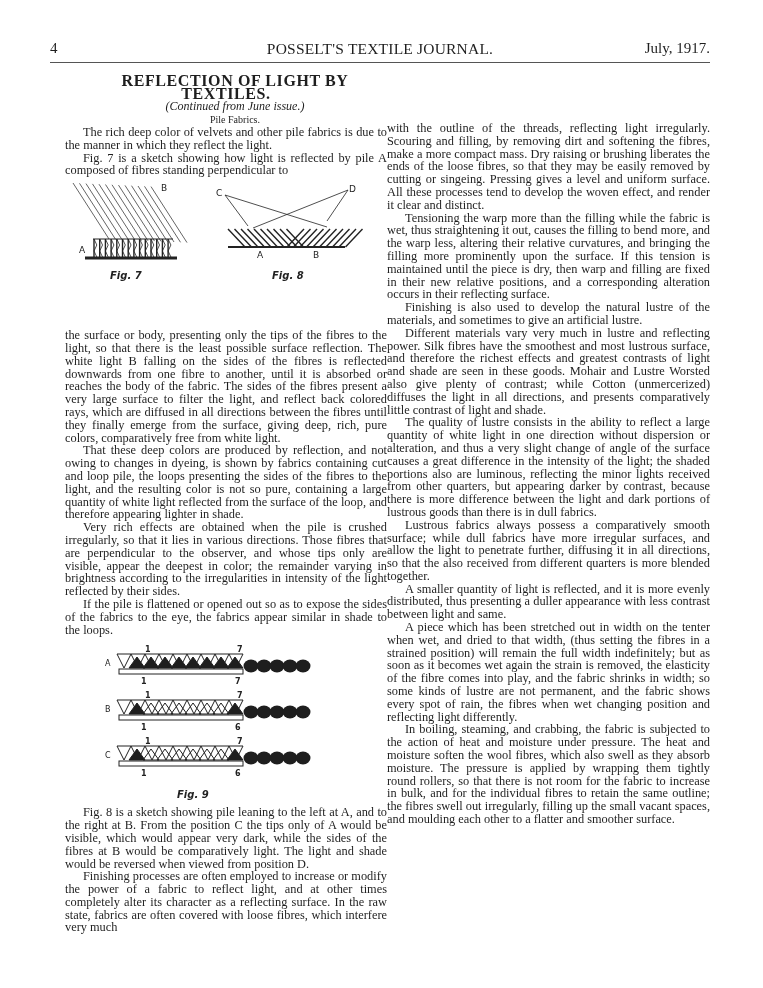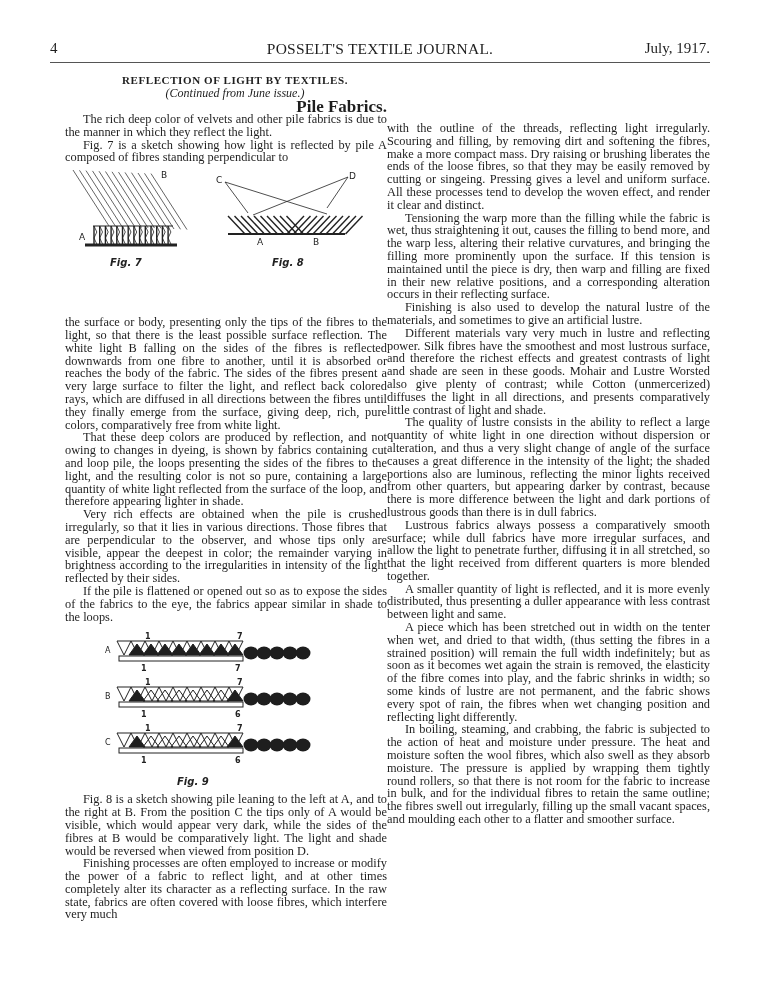--- a/index.html
+++ b/index.html
@@ -7,23 +7,23 @@
          font-family:"Liberation Serif","DejaVu Serif",serif; }
   .header { position:absolute; left:50px; top:40px; width:660px; height:22px; border-bottom:1px solid #555; }
   .header .pnum { position:absolute; left:0; top:0; font-size:15px; }
   .header .jtitle { position:absolute; left:0; right:0; top:0; text-align:center; font-size:15.5px; letter-spacing:0.2px; }
   .header .date { position:absolute; right:0; top:0; font-size:15px; }
   .col { position:absolute; top:74px; width:322px; font-size:12.35px; line-height:12.8px; text-align:justify; }
   .col.left { left:65px; }
   .col.right { left:387px; width:323px; }
   .col p { margin:0; text-indent:18px; }
   .col p.noindent { text-indent:0;margin-top:48px; }
-  .title { font-weight:bold; text-align:center; font-size:11px; letter-spacing:0.6px; margin:0; line-height:13px; }
+  .title { font-weight:bold; text-align:center; font-size:16px; letter-spacing:0.6px; margin:0; line-height:13px; }
   .subtitle { font-style:italic; text-align:center; font-size:12px; margin:0; line-height:13px; }
-  .subhead { font-weight:bold; text-align:right; font-size:17px; margin:0; line-height:13px; }
+  .subhead { font-weight:normal; text-align:center; font-size:10px; margin:0; line-height:13px; }
   .fig78 { display:block; margin:4px 0 2px 0; height:100px; }
   .fig9 { display:block; margin:6px 0 4px 0; height:160px; }
   .figlab { font-style:italic; font-weight:bold; font-size:10px; font-family:"DejaVu Sans","Liberation Sans",sans-serif; }
   svg text { font-family:"DejaVu Sans","Liberation Sans",sans-serif; }
 </style>
 </head>
 <body>
 
 <div class="header">
   <span class="pnum">4</span>
@@ -211,17 +211,17 @@
   <p>Fig. 8 is a sketch showing pile leaning to the left at A, and to the right at B. From the position C the tips only of A would be visible, which would appear very dark, while the sides of the fibres at B would be comparatively light. The light and shade would be reversed when viewed from position D.</p>
   <p>Finishing processes are often employed to increase or modify the power of a fabric to reflect light, and at other times completely alter its character as a reflecting surface. In the raw state, fabrics are often covered with loose fibres, which interfere very much</p>
 </div>
 
 <div class="col right">
   <p class="noindent">with the outline of the threads, reflecting light irregularly. Scouring and filling, by removing dirt and softening the fibres, make a more compact mass. Dry raising or brushing liberates the ends of the loose fibres, so that they may be easily removed by cutting or singeing. Pressing gives a level and uniform surface. All these processes tend to develop the woven effect, and render it clear and distinct.</p>
   <p>Tensioning the warp more than the filling while the fabric is wet, thus straightening it out, causes the filling to bend more, and the warp less, altering their relative curvatures, and bringing the filling more prominently upon the surface. If this tension is maintained until the piece is dry, then warp and filling are fixed in their new relative positions, and a corresponding alteration occurs in their reflecting surface.</p>
   <p>Finishing is also used to develop the natural lustre of the materials, and sometimes to give an artificial lustre.</p>
   <p>Different materials vary very much in lustre and reflecting power. Silk fibres have the smoothest and most lustrous surface, and therefore the richest effects and greatest contrasts of light and shade are seen in these goods. Mohair and Lustre Worsted also give plenty of contrast; while Cotton (unmercerized) diffuses the light in all directions, and presents comparatively little contrast of light and shade.</p>
   <p>The quality of lustre consists in the ability to reflect a large quantity of white light in one direction without dispersion or alteration, and thus a very slight change of angle of the surface causes a great difference in the intensity of the light; the shaded portions also are luminous, reflecting the minor lights received from other quarters, but appearing darker by contrast, because there is more difference between the light and dark portions of lustrous goods than there is in dull fabrics.</p>
-  <p>Lustrous fabrics always possess a comparatively smooth surface; while dull fabrics have more irregular surfaces, and allow the light to penetrate further, diffusing it in all stretched, so that the light received from different quarters is more blended together.</p>
+  <p>Lustrous fabrics always possess a comparatively smooth surface; while dull fabrics have more irregular surfaces, and allow the light to penetrate further, diffusing it in all directions, so that the also received from different quarters is more blended together.</p>
   <p>A smaller quantity of light is reflected, and it is more evenly distributed, thus presenting a duller appearance with less contrast between light and same.</p>
   <p>A piece which has been stretched out in width on the tenter when wet, and dried to that width, (thus setting the fibres in a strained position) will remain the full width indefinitely; but as soon as it becomes wet again the strain is removed, the elasticity of the fibre comes into play, and the fabric shrinks in width; so some kinds of lustre are not permanent, and the fabric shows every spot of rain, the fibres when wet changing position and reflecting light differently.</p>
   <p>In boiling, steaming, and crabbing, the fabric is subjected to the action of heat and moisture under pressure. The heat and moisture soften the wool fibres, which also swell as they absorb moisture. The pressure is applied by wrapping them tightly round rollers, so that there is not room for the fabric to increase in bulk, and for the individual fibres to retain the same outline; the fibres swell out irregularly, filling up the small vacant spaces, and moulding each other to a flatter and smoother surface.</p>
 </div>
 
 </body></html>

